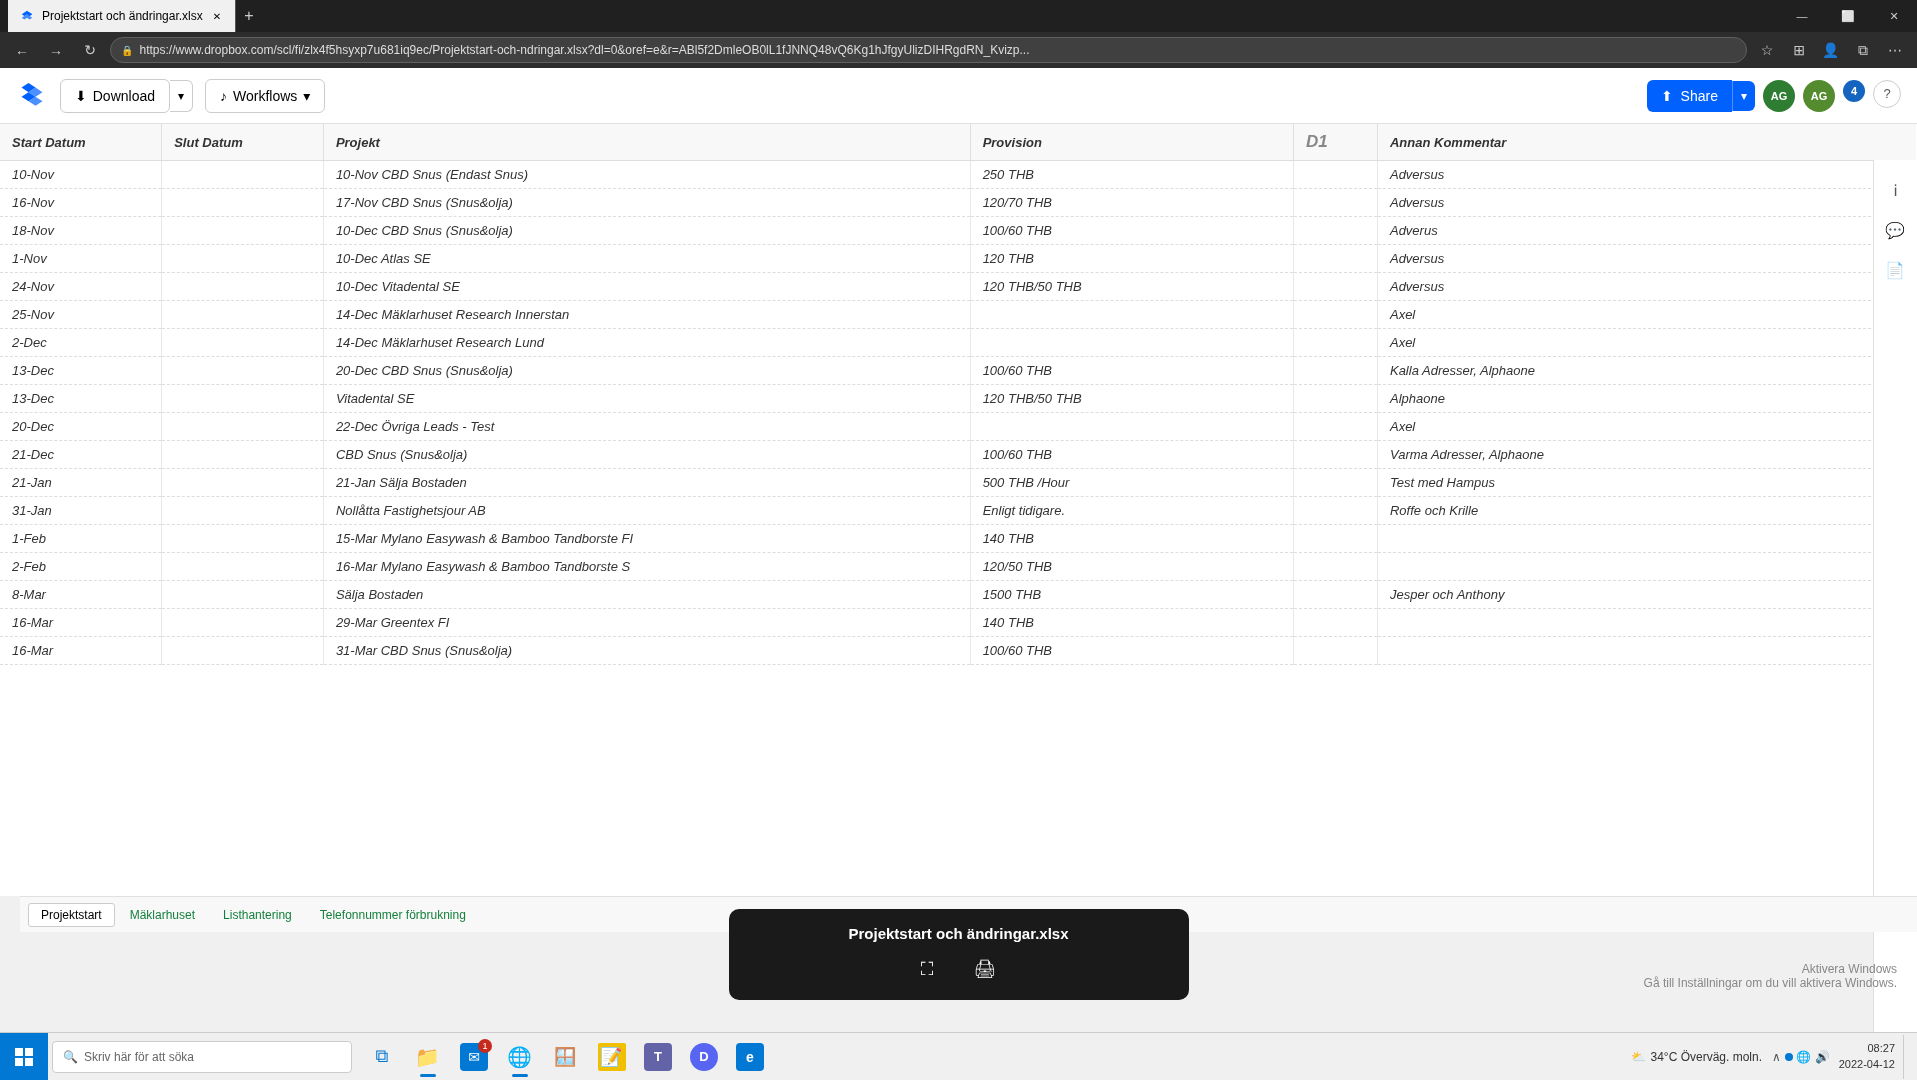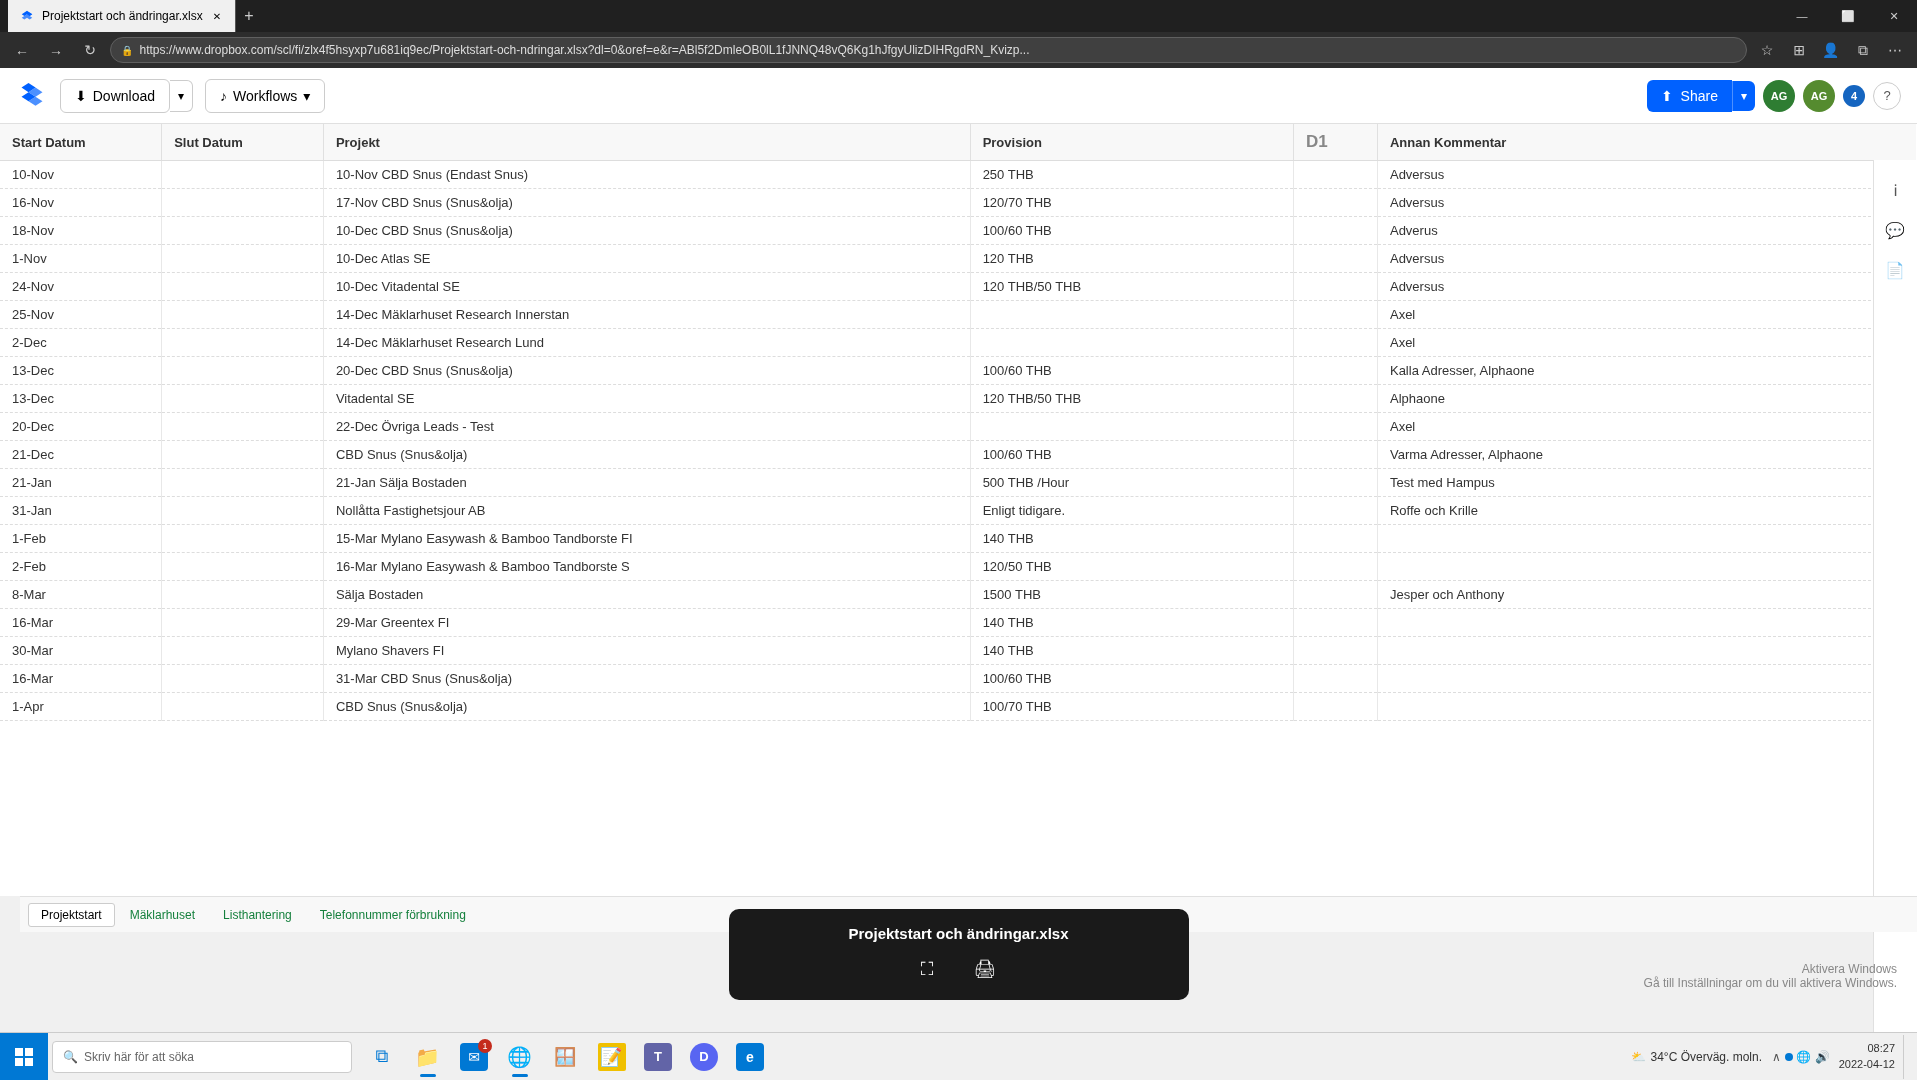--- a/index.html
+++ b/index.html
@@ -176,21 +176,20 @@
       padding: 8px 14px;
       font-size: 14px;
       cursor: pointer;
       display: flex;
       align-items: center;
       gap: 6px;
       font-weight: 500;
     }
     .app-header-right {
       display: flex;
-      align-items: center;
       gap: 8px;
     }
     .btn-share {
       background: #0061ff;
       color: white;
       border: none;
       border-radius: 6px 0 0 6px;
       padding: 8px 14px;
       font-size: 14px;
       cursor: pointer;
@@ -577,21 +576,21 @@
   </div>
 </div>
 
 <div class="sidebar">
   <button class="sidebar-icon-btn">⊣</button>
   <button class="sidebar-icon-btn">ℹ</button>
   <button class="sidebar-icon-btn">💬</button>
   <button class="sidebar-icon-btn">📄</button>
 </div>
 
-<div class="main-content" style="height: calc(1080px - 32px - 36px - 56px - 48px - 36px - 100px); overflow-y: auto;">
+<div class="main-content" style="height: calc(1080px - 32px - 36px - 56px - 48px - 36px - 100px); overflow-y: auto; font-style: italic;">
   <div class="spreadsheet-container">
     <table>
       <thead>
         <tr>
           <th class="col-start">Start Datum</th>
           <th class="col-end">Slut Datum</th>
           <th class="col-projekt">Projekt</th>
           <th class="col-provision">Provision</th>
           <th class="col-d1">D1</th>
           <th class="col-comment">Annan Kommentar</th>
@@ -728,40 +727,24 @@
   </tr>
           <tr>
     <td>16-Mar</td>
     <td></td>
     <td>29-Mar Greentex FI</td>
     <td>140 THB</td>
     <td></td>
     <td></td>
   </tr>
           <tr>
-    <td>30-Mar</td>
-    <td></td>
-    <td>Mylano Shavers FI</td>
-    <td>140 THB</td>
-    <td></td>
-    <td></td>
-  </tr>
-          <tr>
     <td>16-Mar</td>
     <td></td>
     <td>31-Mar CBD Snus (Snus&amp;olja)</td>
     <td>100/60 THB</td>
-    <td></td>
-    <td></td>
-  </tr>
-          <tr>
-    <td>1-Apr</td>
-    <td></td>
-    <td>CBD Snus (Snus&amp;olja)</td>
-    <td>100/70 THB</td>
     <td></td>
     <td></td>
   </tr>
         </tbody>
     </table>
   </div>
 </div>
 
 <div class="sheets-tabs" style="position: relative; margin-left: 20px;">
 <div class="sheet-tab active">Projektstart</div>

